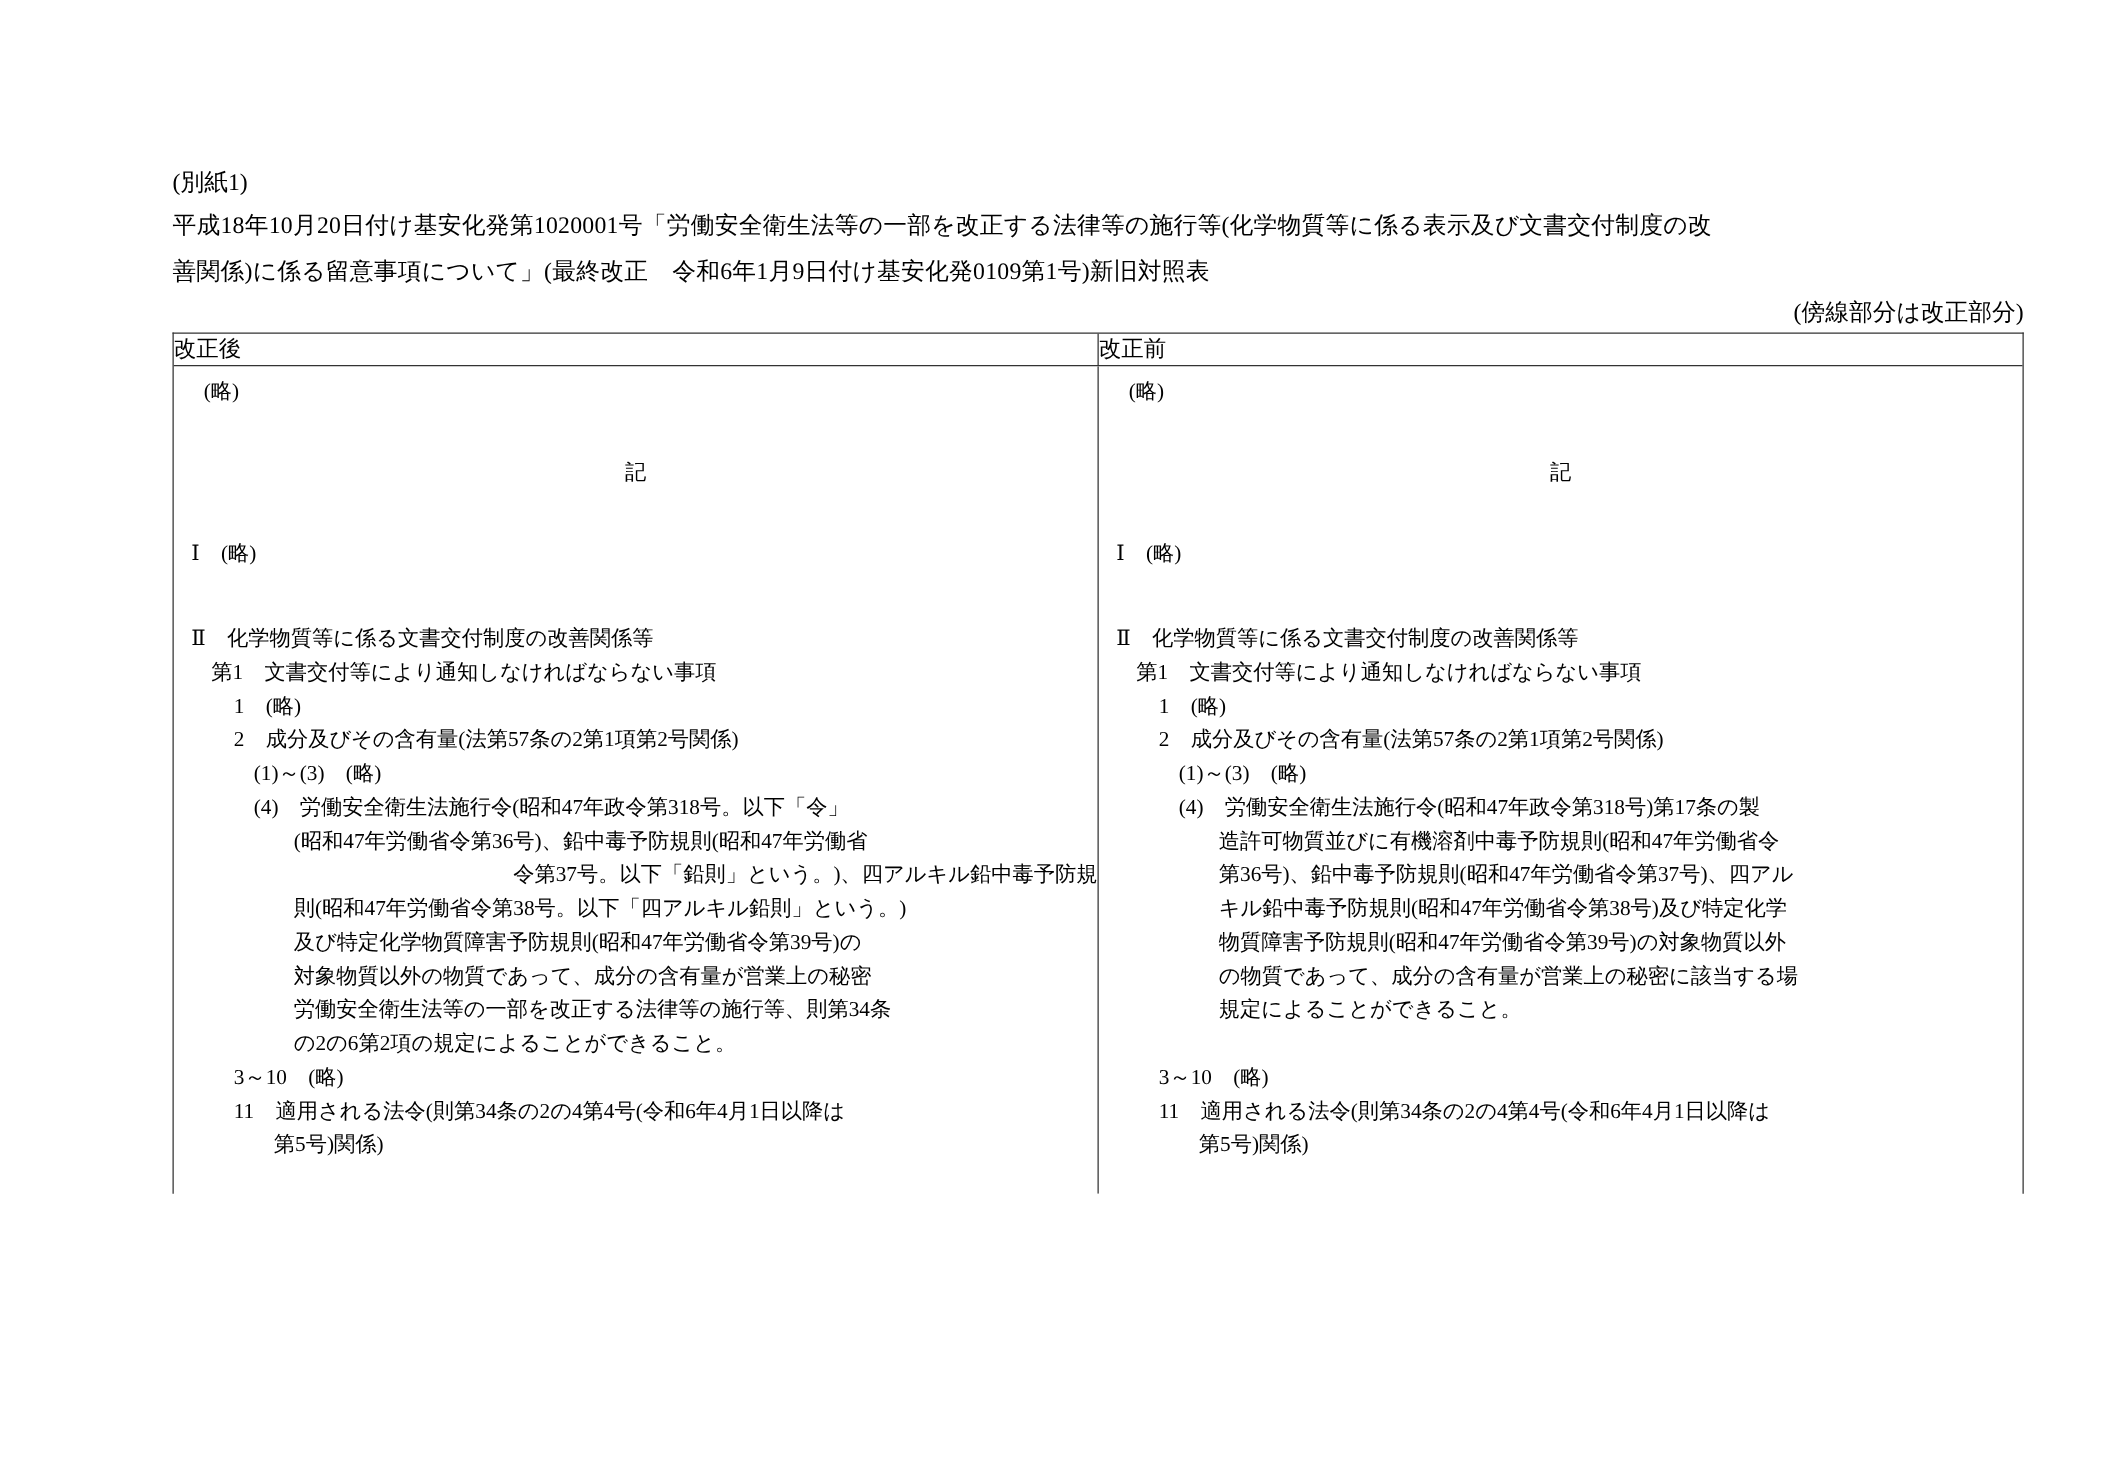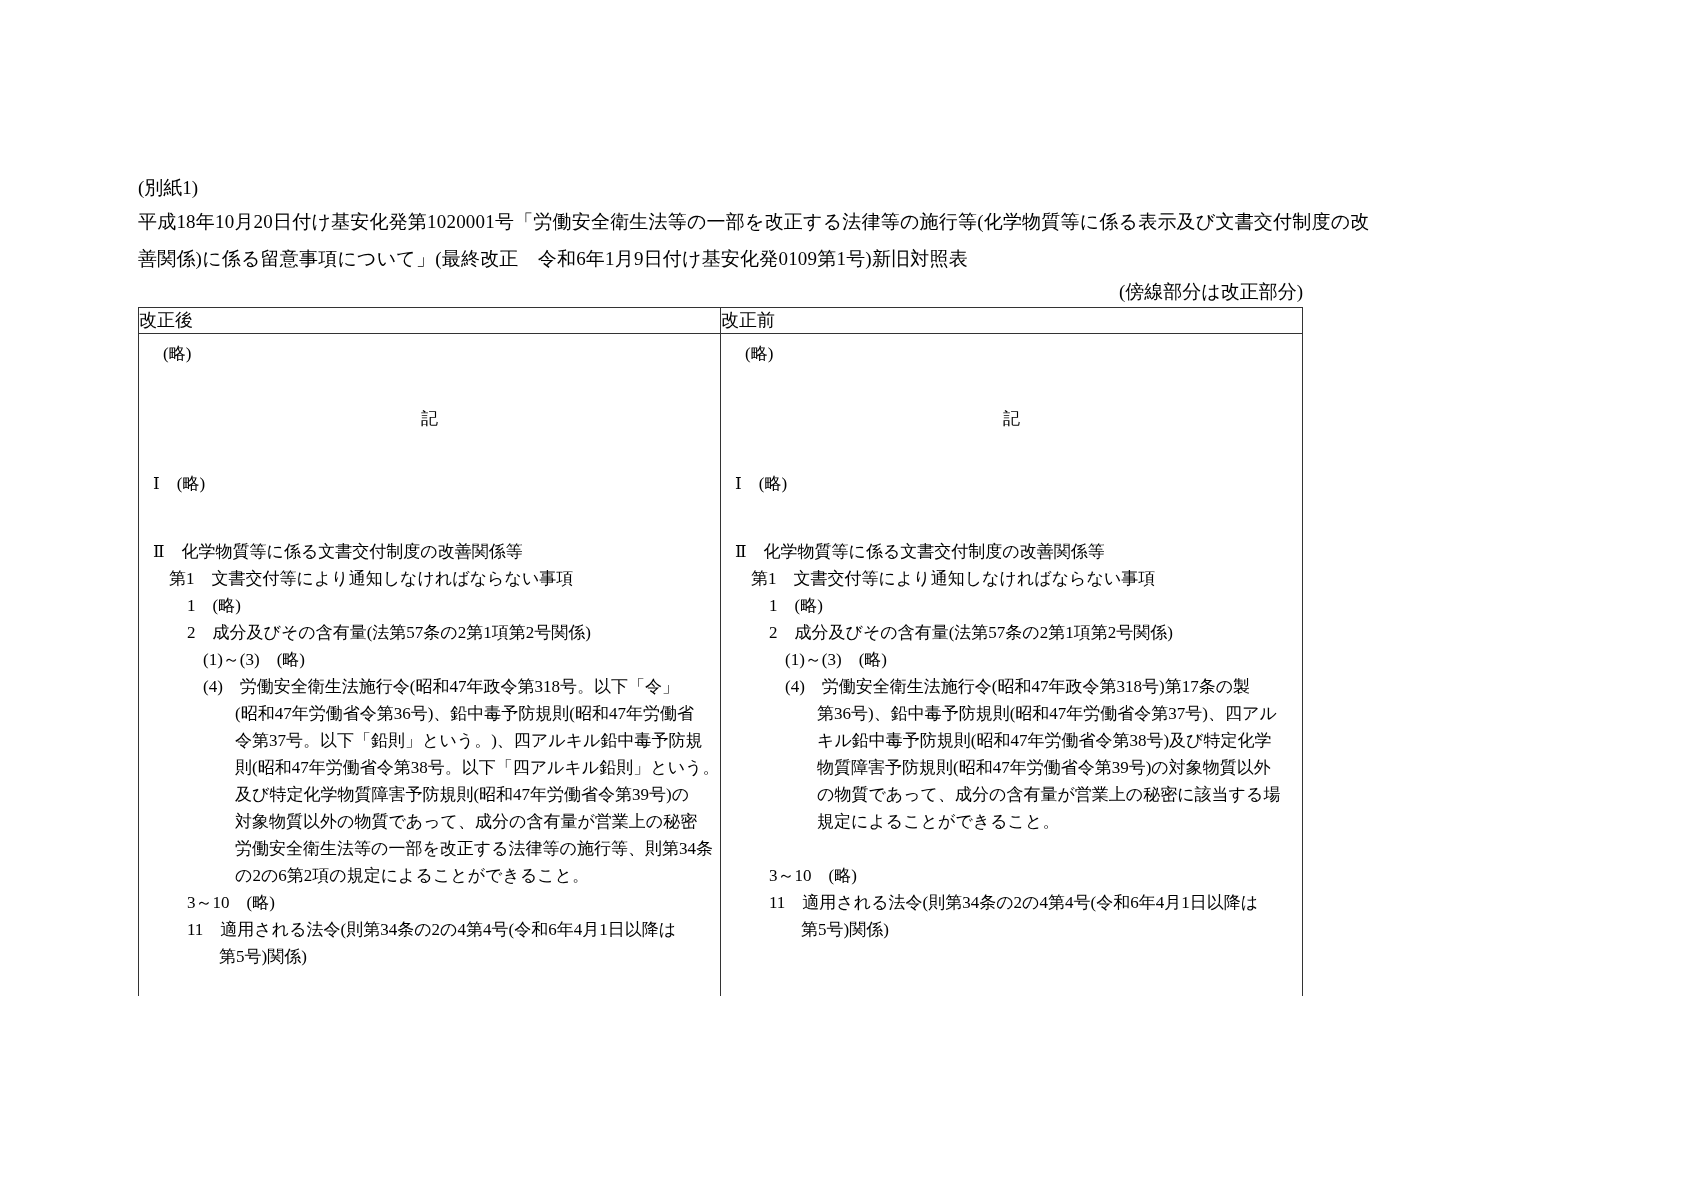--- a/index.html
+++ b/index.html
@@ -14,22 +14,21 @@
     background: var(--background, #ffffff);
     color: var(--text, #000000);
     font-family: "Liberation Serif", "DejaVu Serif", serif;
     overflow: hidden;
     margin: 0 auto;
   }
   .content {
     position: absolute;
     left: 138px;
     top: 132px;
-    width: 1165px;
-    margin-top: 41px;
+    width: 1481px;
   }
   .attachment {
     font-size: 19px;
     line-height: 30px;
   }
   .title-line {
     font-size: 19px;
     line-height: 37px;
     letter-spacing: 0.2px;
     white-space: nowrap;
@@ -111,21 +110,21 @@
             <div class="spacer" style="height: 38px;"></div>
             <div class="tline" style="padding-left: 14px;"><span>Ⅰ　(略)</span></div>
             <div class="spacer" style="height: 41px;"></div>
             <div class="tline" style="padding-left: 14px;"><span>Ⅱ　化学物質等に係る文書交付制度の改善関係等</span></div>
             <div class="tline" style="padding-left: 30px;"><span>第1　文書交付等により通知しなければならない事項</span></div>
             <div class="tline" style="padding-left: 48px;"><span>1　(略)</span></div>
             <div class="tline" style="padding-left: 48px;"><span>2　成分及びその含有量(法第57条の2第1項第2号関係)</span></div>
             <div class="tline" style="padding-left: 64px;"><span>(1)～(3)　(略)</span></div>
             <div class="tline" style="padding-left: 64px;"><span>(4)　労働安全衛生法施行令(昭和47年政令第318号</span><span class="u">。以下「令」</span></div>
             <div class="tline" style="padding-left: 96px;"><span>(昭和47年労働省令第36号)、鉛中毒予防規則(昭和47年労働省</span></div>
-            <div class="tline" style="padding-left: 96px;"><span>令第37号</span><span class="u">。以下「鉛則」という。</span><span>)、四アルキル鉛中毒予防規</span></div>
+            <div class="tline" style="padding-left: 96px; text-align: right;"><span>令第37号</span><span class="u">。以下「鉛則」という。</span><span>)、四アルキル鉛中毒予防規</span></div>
             <div class="tline" style="padding-left: 96px;"><span>則(昭和47年労働省令第38号</span><span class="u">。以下「四アルキル鉛則」という。</span><span>)</span></div>
             <div class="tline" style="padding-left: 96px;"><span>及び特定化学物質障害予防規則(昭和47年労働省令第39号)の</span></div>
             <div class="tline" style="padding-left: 96px;"><span>対象物質以外の物質であって、成分の含有量が営業上の秘密</span></div>
             <div class="tline" style="padding-left: 96px;"><span>労働安全衛生法等の一部を改正する法律等の施行等、則第34条</span></div>
             <div class="tline" style="padding-left: 96px;"><span>の2の6第2項の規定によることができること。</span></div>
             <div class="tline" style="padding-left: 48px;"><span>3～10　(略)</span></div>
             <div class="tline" style="padding-left: 48px;"><span>11　適用される法令(則第34条の2の4第4号(令和6年4月1日以降は</span></div>
             <div class="tline" style="padding-left: 80px;"><span>第5号)関係)</span></div>
           </div>
         <div class="tcol">
@@ -134,20 +133,21 @@
             <div class="tline center">記</div>
             <div class="spacer" style="height: 38px;"></div>
             <div class="tline" style="padding-left: 14px;"><span>Ⅰ　(略)</span></div>
             <div class="spacer" style="height: 41px;"></div>
             <div class="tline" style="padding-left: 14px;"><span>Ⅱ　化学物質等に係る文書交付制度の改善関係等</span></div>
             <div class="tline" style="padding-left: 30px;"><span>第1　文書交付等により通知しなければならない事項</span></div>
             <div class="tline" style="padding-left: 48px;"><span>1　(略)</span></div>
             <div class="tline" style="padding-left: 48px;"><span>2　成分及びその含有量(法第57条の2第1項第2号関係)</span></div>
             <div class="tline" style="padding-left: 64px;"><span>(1)～(3)　(略)</span></div>
             <div class="tline" style="padding-left: 64px;"><span>(4)　労働安全衛生法施行令(昭和47年政令第318号)第17条の製</span></div>
+            <div class="tline" style="padding-left: 96px;"><span>造許可物質並びに有機溶剤中毒予防規則(昭和47年労働省令</span></div>
             <div class="tline" style="padding-left: 96px;"><span>第36号)、鉛中毒予防規則(昭和47年労働省令第37号)、四アル</span></div>
             <div class="tline" style="padding-left: 96px;"><span>キル鉛中毒予防規則(昭和47年労働省令第38号)及び特定化学</span></div>
             <div class="tline" style="padding-left: 96px;"><span>物質障害予防規則(昭和47年労働省令第39号)の対象物質以外</span></div>
             <div class="tline" style="padding-left: 96px;"><span>の物質であって、成分の含有量が営業上の秘密に該当する場</span></div>
             <div class="tline" style="padding-left: 96px;"><span>規定によることができること。</span></div>
             <div class="tline">&nbsp;</div>
             <div class="tline" style="padding-left: 48px;"><span>3～10　(略)</span></div>
             <div class="tline" style="padding-left: 48px;"><span>11　適用される法令(則第34条の2の4第4号(令和6年4月1日以降は</span></div>
             <div class="tline" style="padding-left: 80px;"><span>第5号)関係)</span></div>
           </div>

